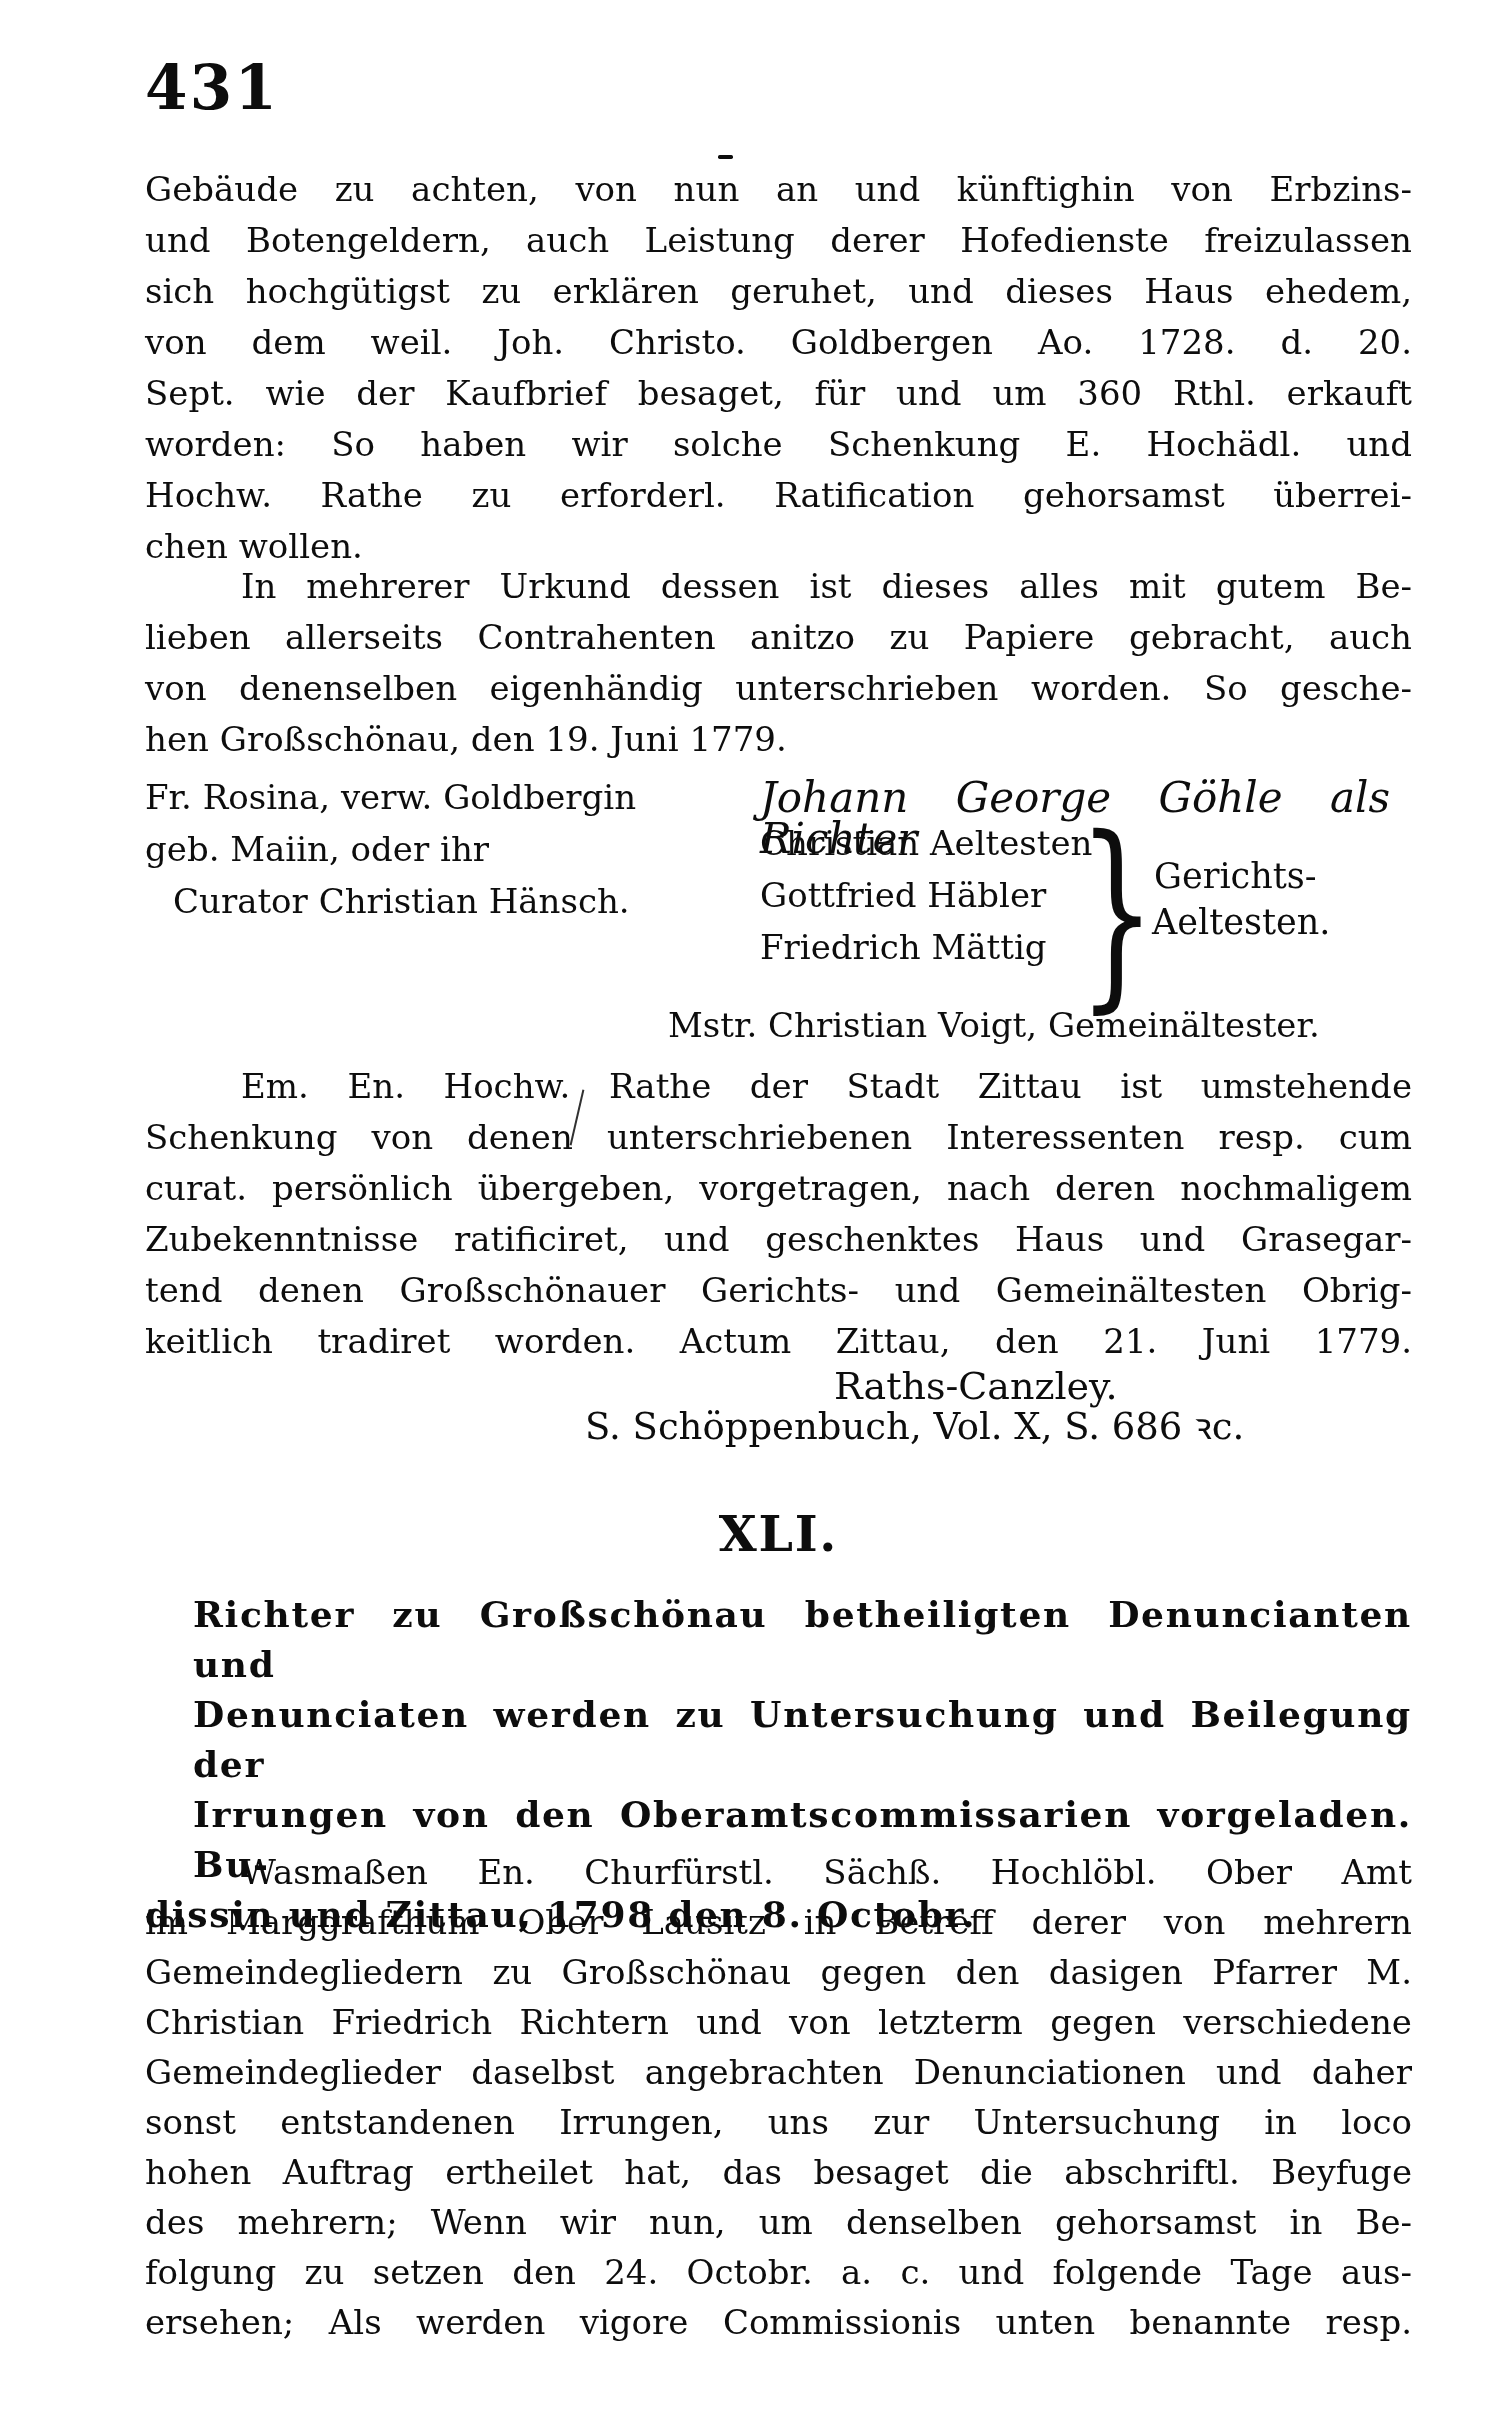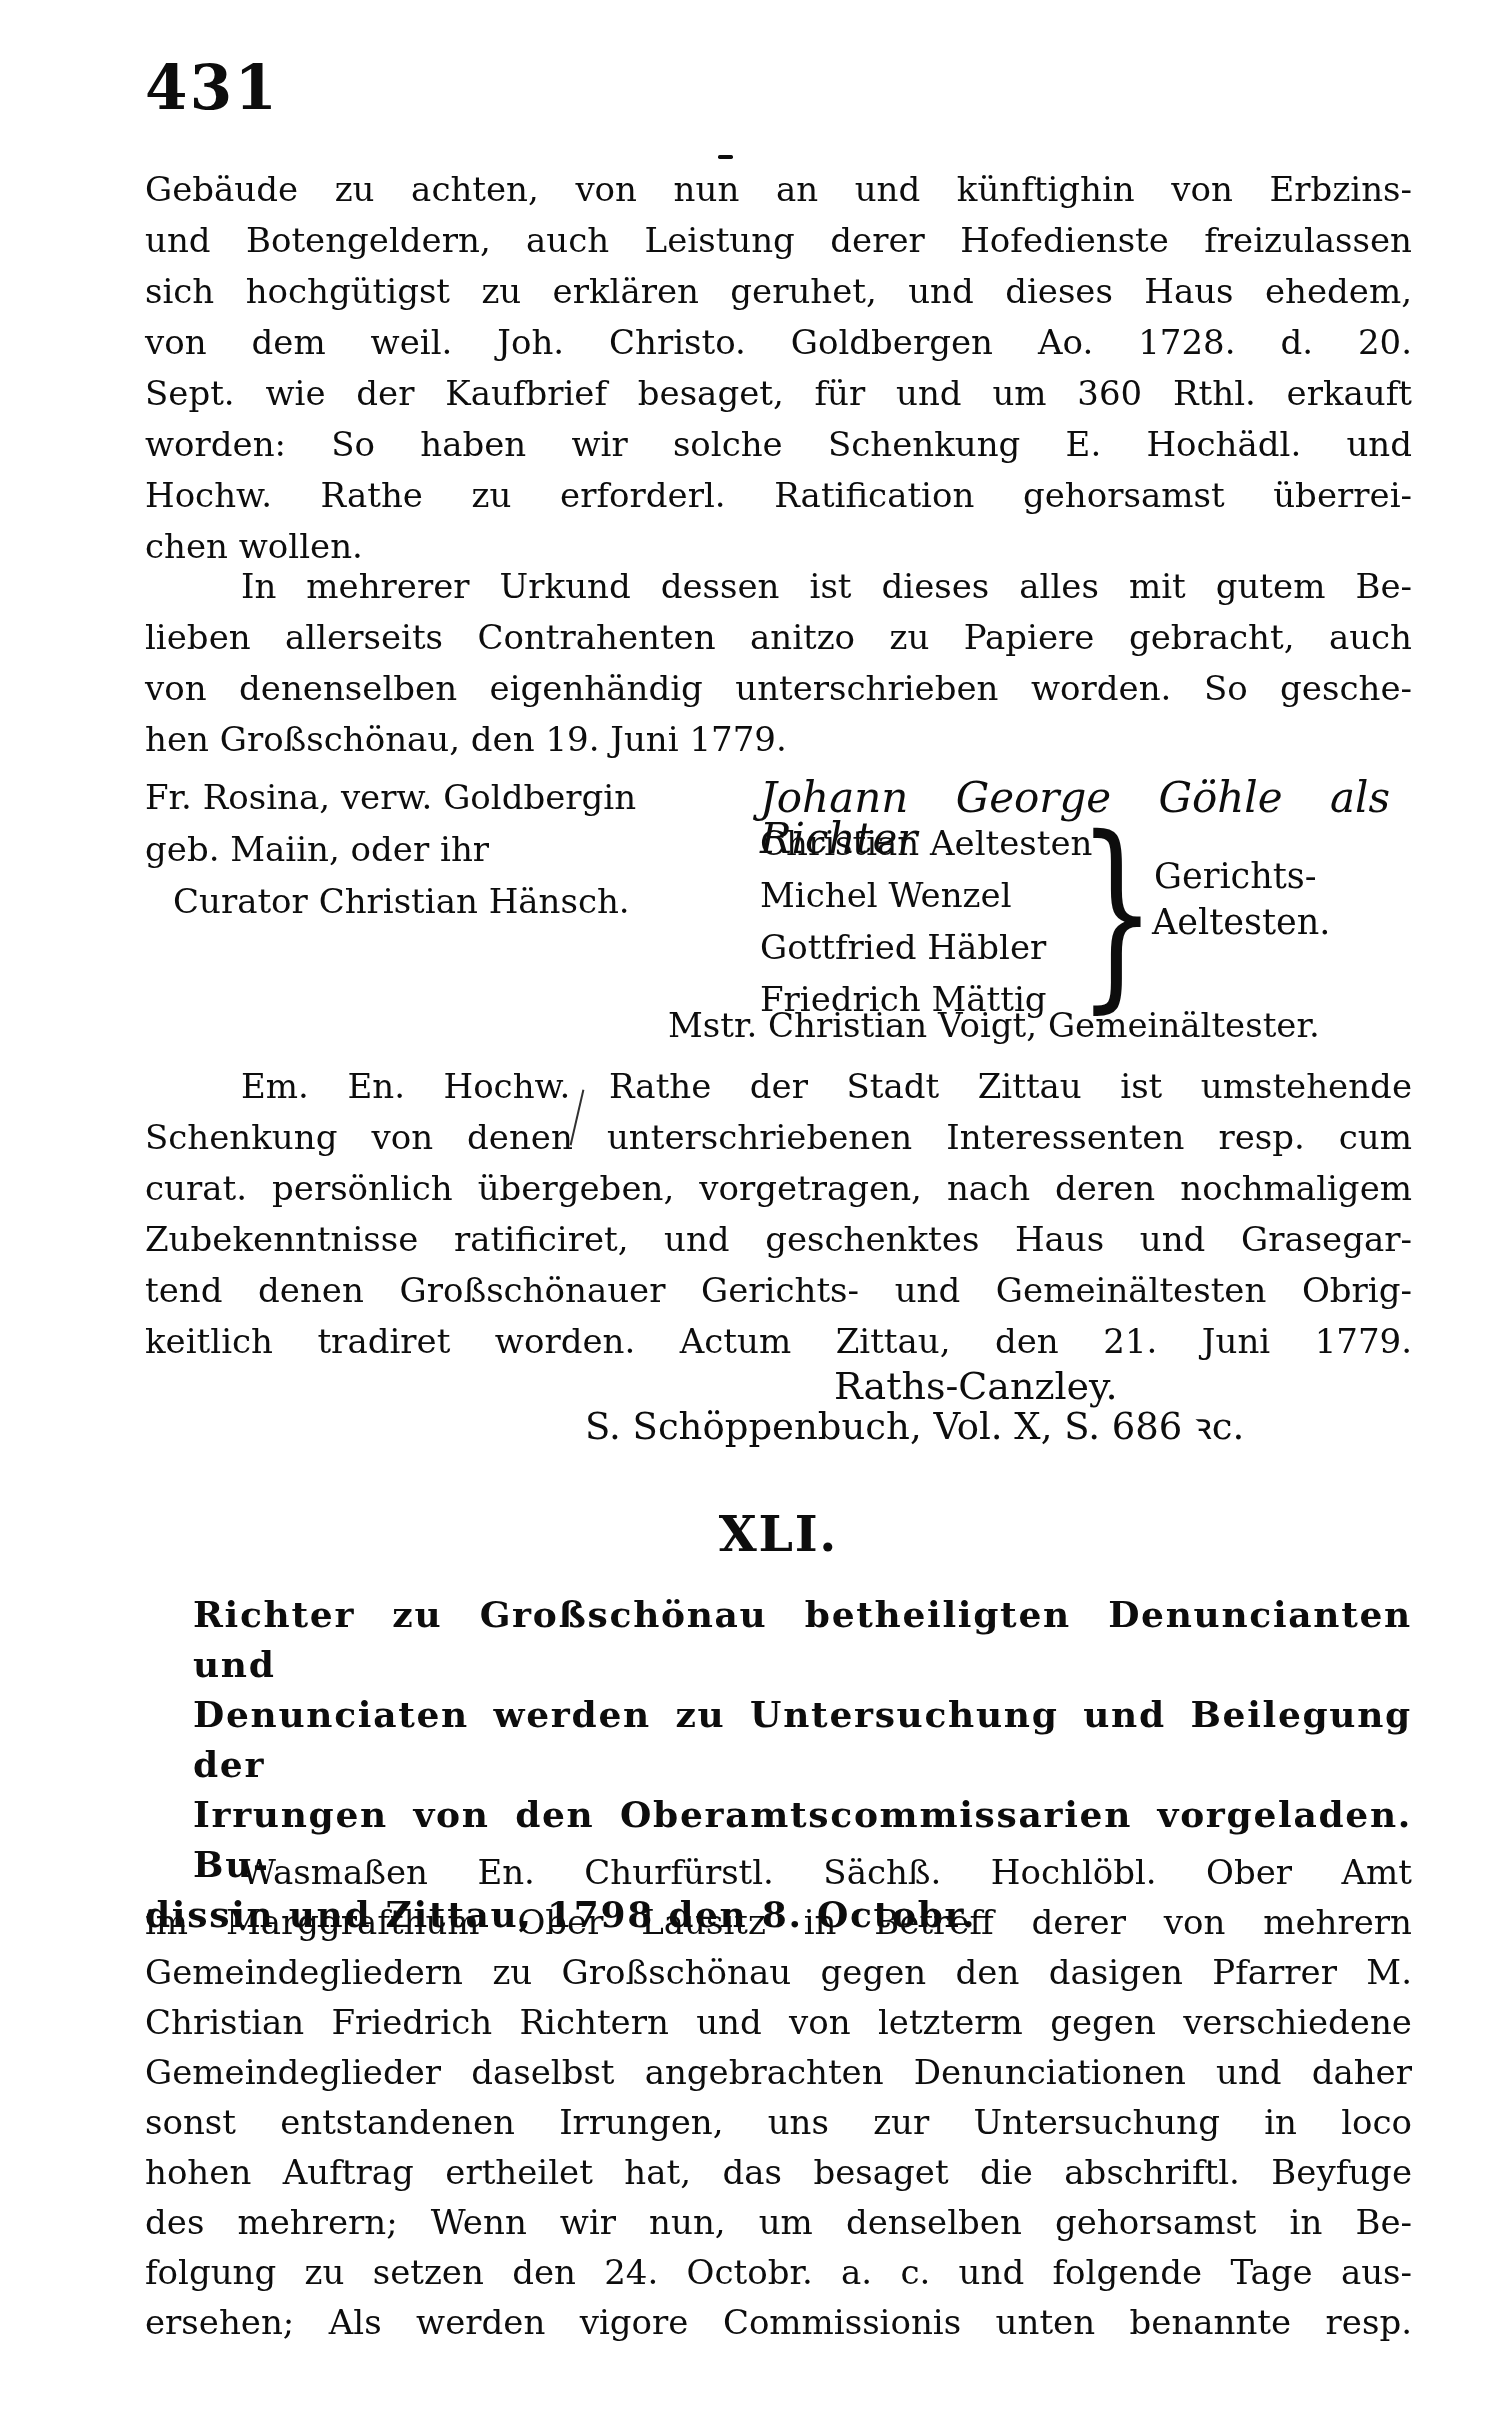--- a/index.html
+++ b/index.html
@@ -106,21 +106,20 @@
   <section class="blk" id="sigleft">
     <div class="ln left">Fr. Rosina, verw. Goldbergin</div>
     <div class="ln left ml1">geb. Maiin, oder ihr</div>
     <div class="ln left ml2">Curator Christian Hänsch.</div>
   </section>
 
   <div class="blk ln" id="sigrich">Johann George Göhle als Richter</div>
 
   <section class="blk" id="signames">
     <div class="ln left">Christian Aeltesten</div>
-    <div class="ln left">Michel Wenzel</div>
     <div class="ln left">Gottfried Häbler</div>
     <div class="ln left">Friedrich Mättig</div>
   </section>
 
   <div class="blk" id="brace">}</div>
   <div class="blk" id="gerichts">Gerichts-</div>
   <div class="blk" id="aeltesten">Aeltesten.</div>
   <div class="blk" id="voigt">Mstr. Christian Voigt, Gemeinältester.</div>
 
   <div id="scratch" class="blk"></div>

